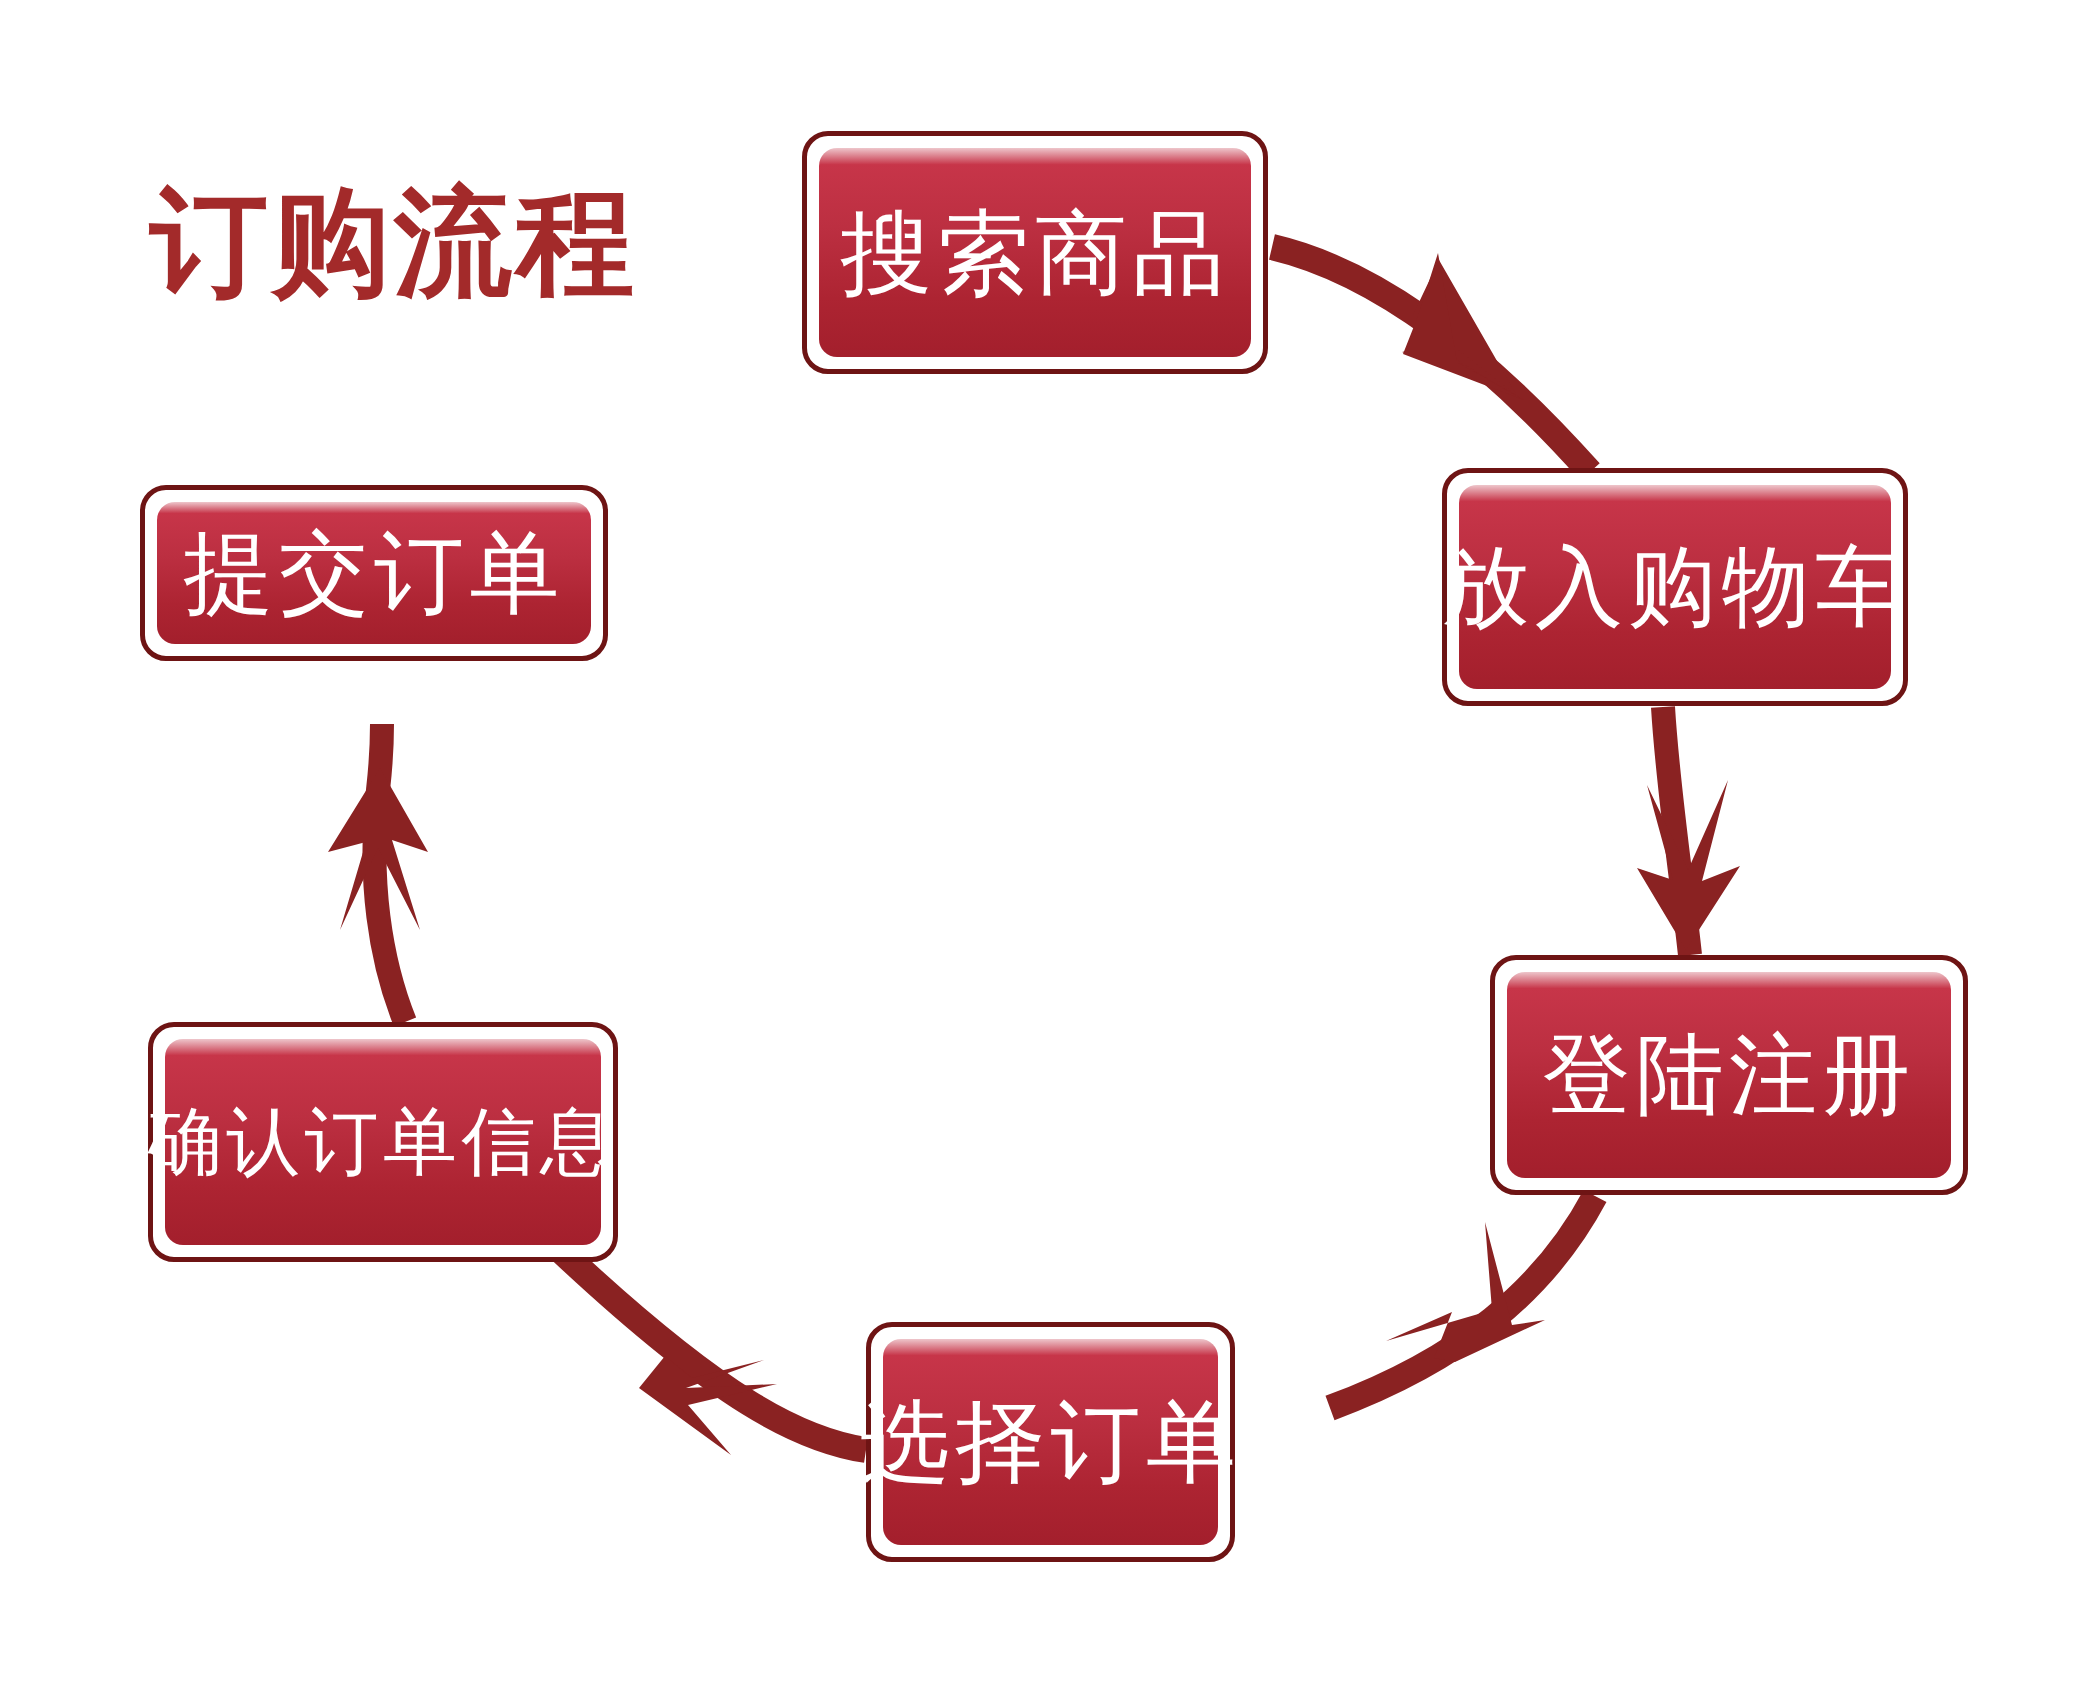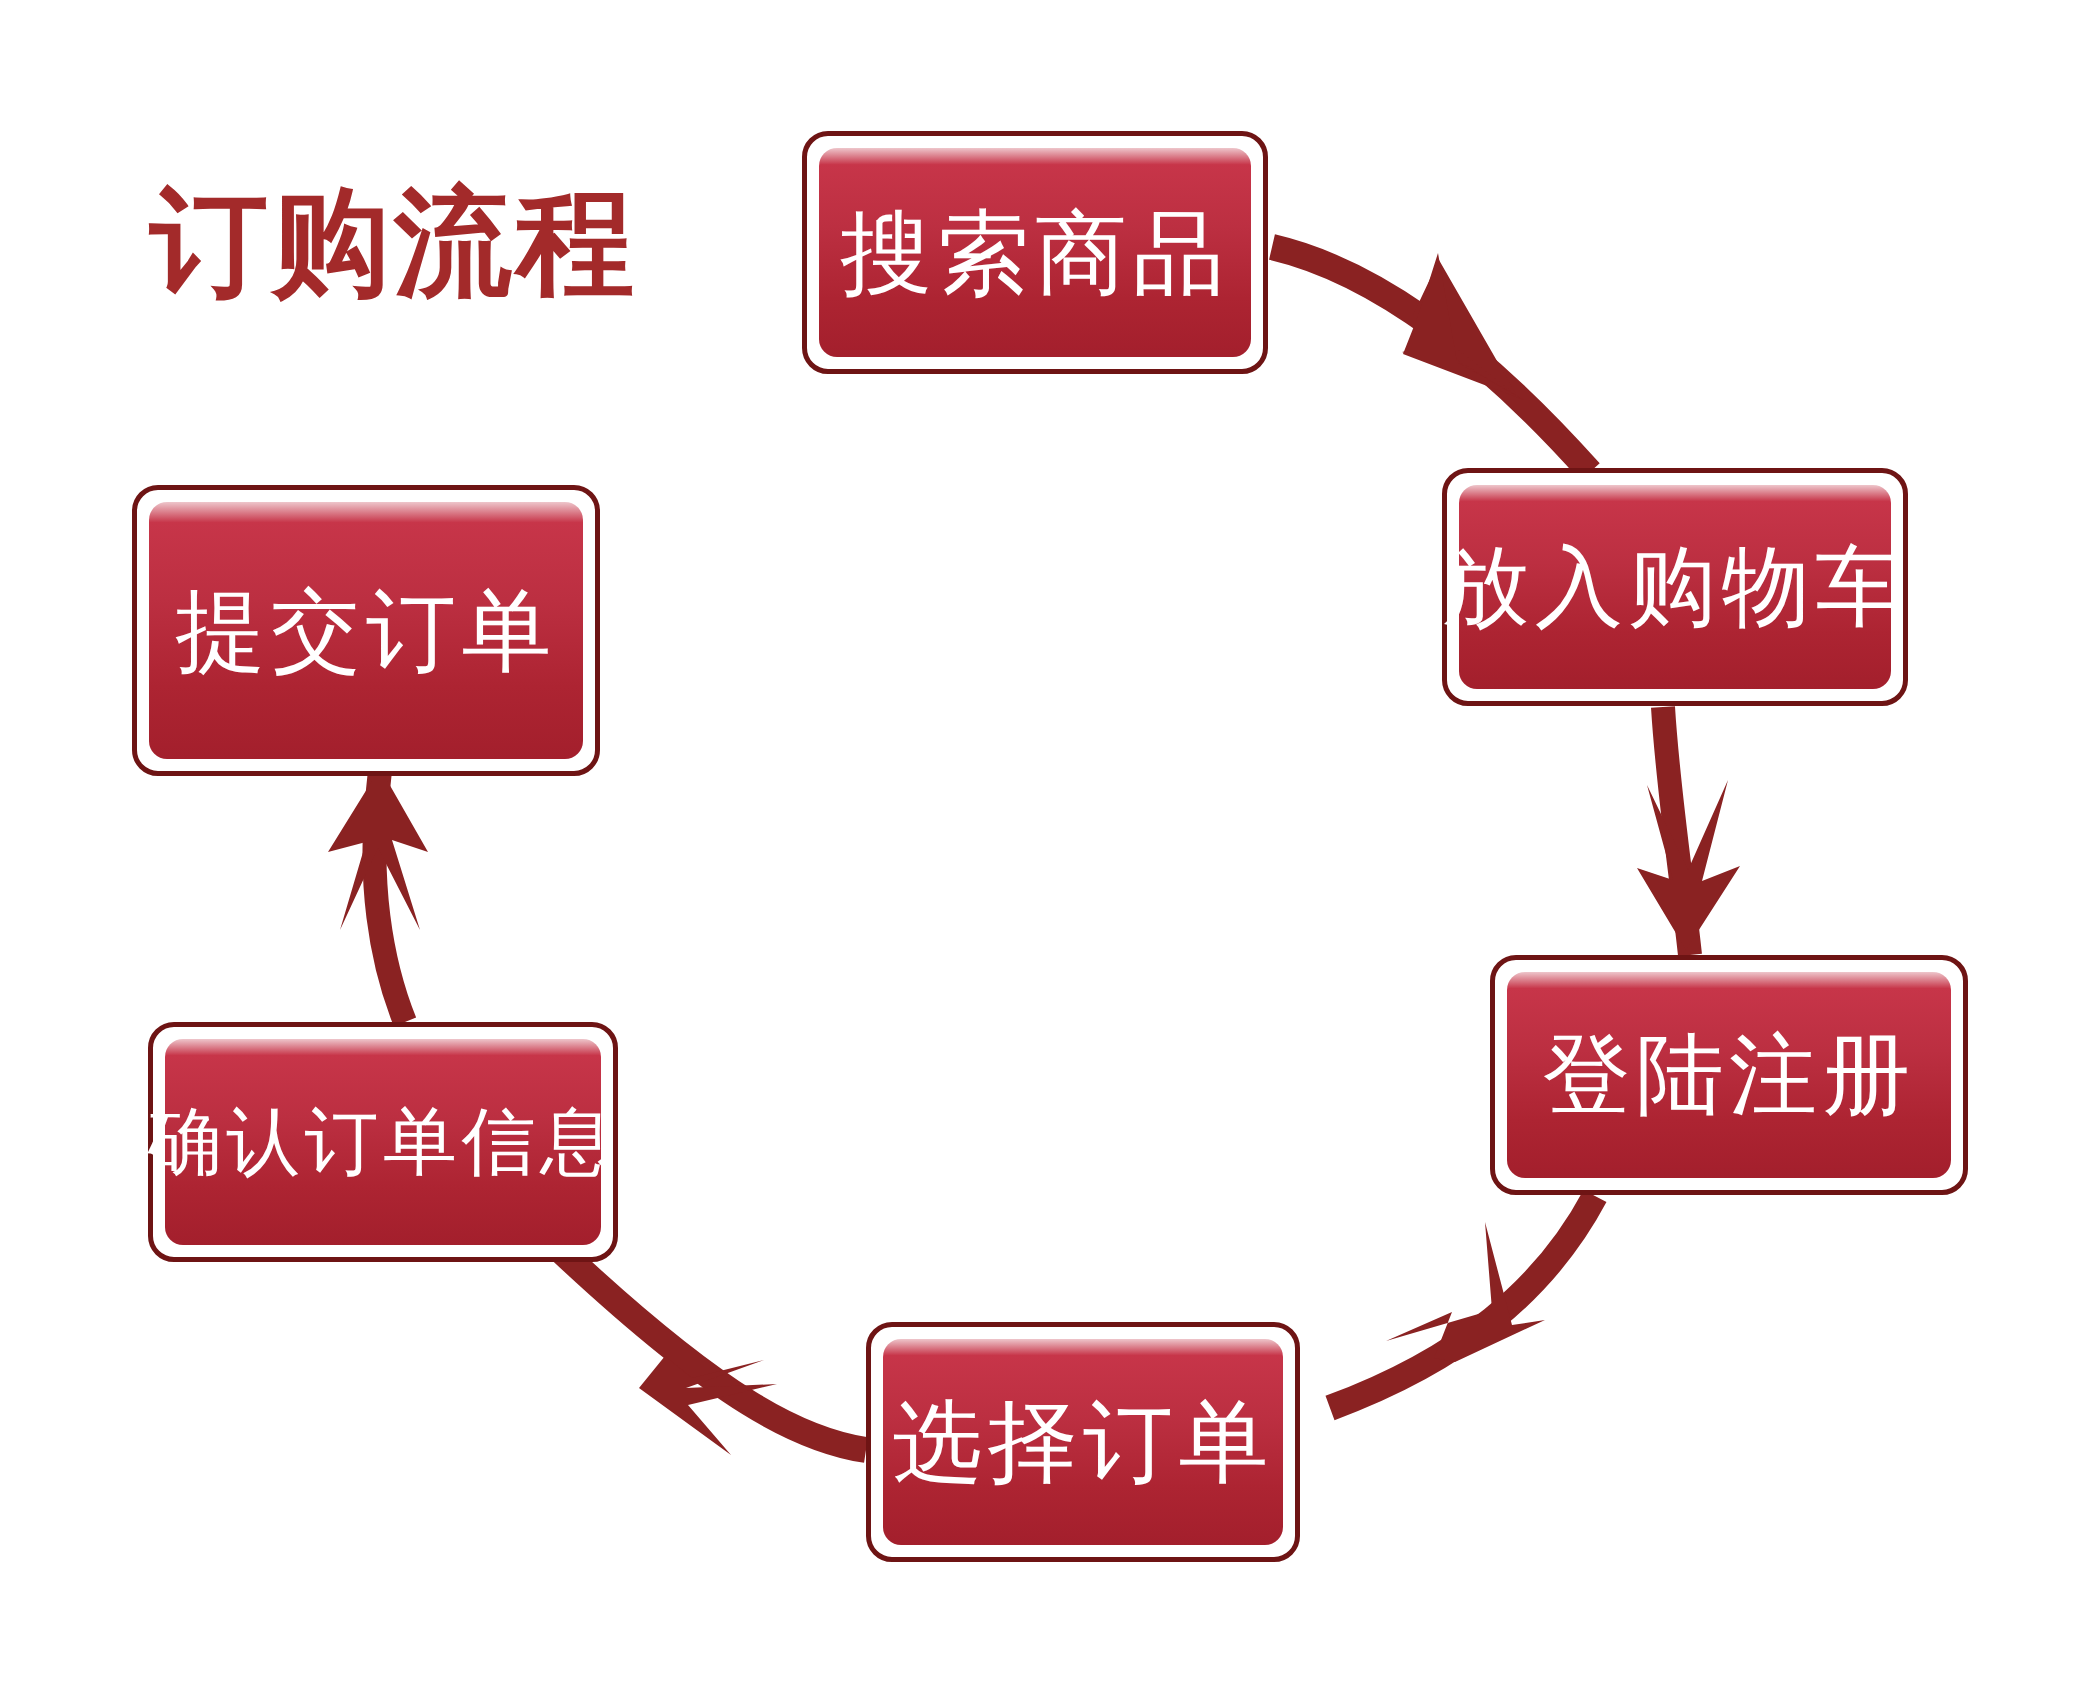--- a/index.html
+++ b/index.html
@@ -73,27 +73,27 @@
   
   #node-0 { left: 802px;  top: 131px;  width: 466px; height: 243px; }
   #node-0 .node-label { font-size: 92px; }
 
   #node-1 { left: 1442px; top: 468px;  width: 466px; height: 238px; }
   #node-1 .node-label { font-size: 88px; }
 
   #node-2 { left: 1490px; top: 955px;  width: 478px; height: 240px; }
   #node-2 .node-label { font-size: 88px; }
 
-  #node-3 { left: 866px;  top: 1322px; width: 434px; height: 240px; }
+  #node-3 { left: 866px;  top: 1322px; width: 369px; height: 240px; }
   #node-3 .node-label { font-size: 90px; }
 
   #node-4 { left: 148px;  top: 1022px; width: 470px; height: 240px; }
   #node-4 .node-label { font-size: 74px; }
 
-  #node-5 { left: 132px;  top: 485px;  width: 468px; height: 291px; }
+  #node-5 { left: 140px;  top: 485px;  width: 468px; height: 176px; }
   #node-5 .node-label { font-size: 90px; }
 </style>
 </head>
 <body>
 
 <div id="canvas">
 
   <svg id="arrow-layer" viewBox="0 0 2093 1705" xmlns="http://www.w3.org/2000/svg">
 
     <g>

